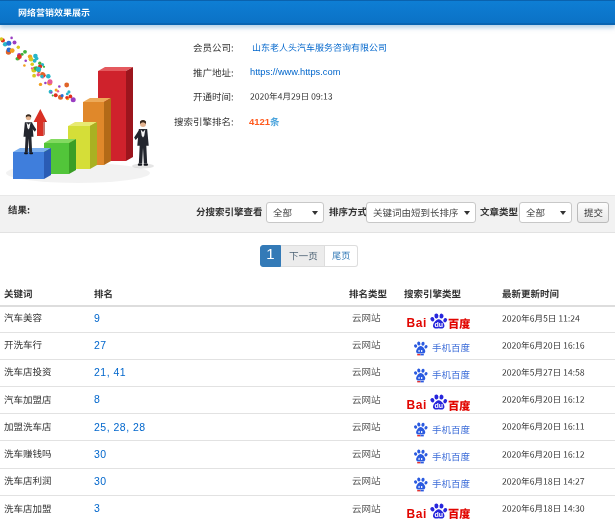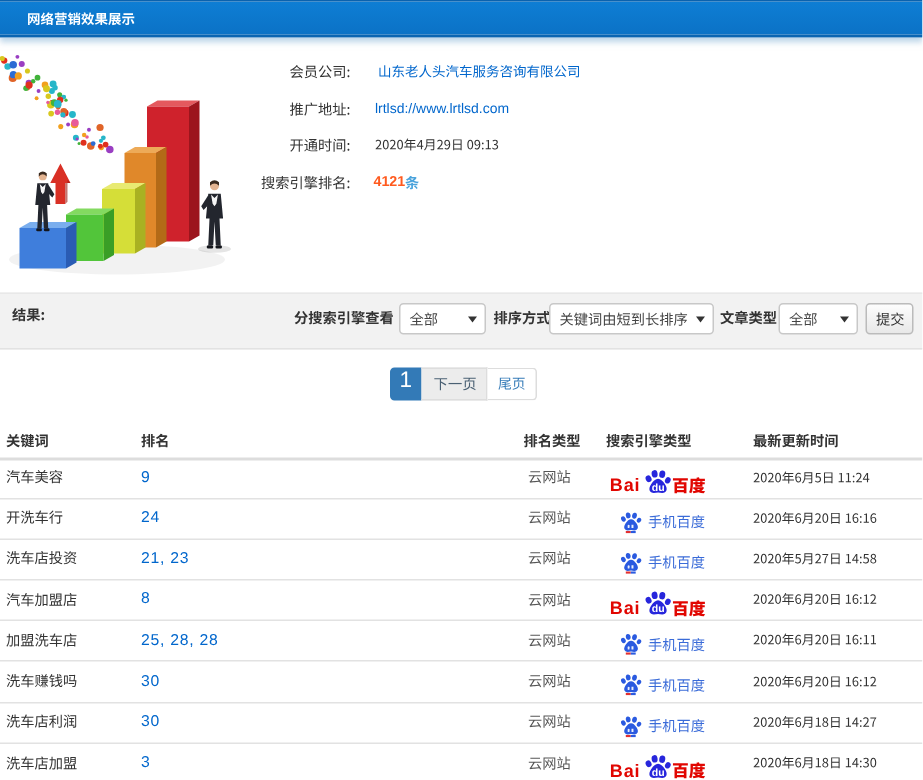--- a/index.html
+++ b/index.html
@@ -201,21 +201,21 @@
         <use href="#gr52a1" x="8000"></use>
         <use href="#gr54a8" x="9000"></use>
         <use href="#gr8be2" x="10000"></use>
         <use href="#gr6709" x="11000"></use>
         <use href="#gr9650" x="12000"></use>
         <use href="#gr516c" x="13000"></use>
         <use href="#gr53f8" x="14000"></use>
       </g>
     </svg>
   </div>
-<div style="position:absolute;left:250px;top:67.0px;font:9.3px 'Liberation Sans',sans-serif;color:#0066cc;letter-spacing:0px">lrtlsd://www.lrtlsd.com</div>
+<div style="position:absolute;left:250px;top:67.0px;font:9.3px 'Liberation Sans',sans-serif;color:#0066cc;letter-spacing:0px">https://www.https.com</div>
 <div style="position:absolute;left:250.0px;top:92.2px">
     <svg width="82.62" height="8.60" viewBox="0 0 82.62 8.60" style="display:block;overflow:visible;">
       <g fill="#333333" transform="translate(0,7.568) scale(0.008600,-0.008600)">
         <use href="#gr0032" x="0"></use>
         <use href="#gr0030" x="555"></use>
         <use href="#gr0032" x="1110"></use>
         <use href="#gr0030" x="1665"></use>
         <use href="#gr5e74" x="2220"></use>
         <use href="#gr0034" x="3220"></use>
         <use href="#gr6708" x="3775"></use>
@@ -568,21 +568,21 @@
 <div style="position:absolute;left:4.0px;top:340.2px">
     <svg width="38.00" height="9.50" viewBox="0 0 38.00 9.50" style="display:block;overflow:visible;">
       <g fill="#333333" transform="translate(0,8.360) scale(0.009500,-0.009500)">
         <use href="#gr5f00" x="0"></use>
         <use href="#gr6d17" x="1000"></use>
         <use href="#gr8f66" x="2000"></use>
         <use href="#gr884c" x="3000"></use>
       </g>
     </svg>
   </div>
-<div style="position:absolute;left:94px;top:339.0px;font:10.5px 'Liberation Sans',sans-serif;color:#0066cc;letter-spacing:0.5px">24</div>
+<div style="position:absolute;left:94px;top:339.0px;font:10.5px 'Liberation Sans',sans-serif;color:#0066cc;letter-spacing:0.5px">27</div>
 <div style="position:absolute;left:352.0px;top:340.2px">
     <svg width="28.50" height="9.50" viewBox="0 0 28.50 9.50" style="display:block;overflow:visible;">
       <g fill="#555555" transform="translate(0,8.360) scale(0.009500,-0.009500)">
         <use href="#gr4e91" x="0"></use>
         <use href="#gr7f51" x="1000"></use>
         <use href="#gr7ad9" x="2000"></use>
       </g>
     </svg>
   </div>
 <div style="position:absolute;left:413px;top:339.5px;width:60px;height:17px">
@@ -633,21 +633,21 @@
     <svg width="47.50" height="9.50" viewBox="0 0 47.50 9.50" style="display:block;overflow:visible;">
       <g fill="#333333" transform="translate(0,8.360) scale(0.009500,-0.009500)">
         <use href="#gr6d17" x="0"></use>
         <use href="#gr8f66" x="1000"></use>
         <use href="#gr5e97" x="2000"></use>
         <use href="#gr6295" x="3000"></use>
         <use href="#gr8d44" x="4000"></use>
       </g>
     </svg>
   </div>
-<div style="position:absolute;left:94px;top:366.2px;font:10.5px 'Liberation Sans',sans-serif;color:#0066cc;letter-spacing:0.5px">21, 23</div>
+<div style="position:absolute;left:94px;top:366.2px;font:10.5px 'Liberation Sans',sans-serif;color:#0066cc;letter-spacing:0.5px">21, 41</div>
 <div style="position:absolute;left:352.0px;top:367.4px">
     <svg width="28.50" height="9.50" viewBox="0 0 28.50 9.50" style="display:block;overflow:visible;">
       <g fill="#555555" transform="translate(0,8.360) scale(0.009500,-0.009500)">
         <use href="#gr4e91" x="0"></use>
         <use href="#gr7f51" x="1000"></use>
         <use href="#gr7ad9" x="2000"></use>
       </g>
     </svg>
   </div>
 <div style="position:absolute;left:413px;top:366.7px;width:60px;height:17px">

